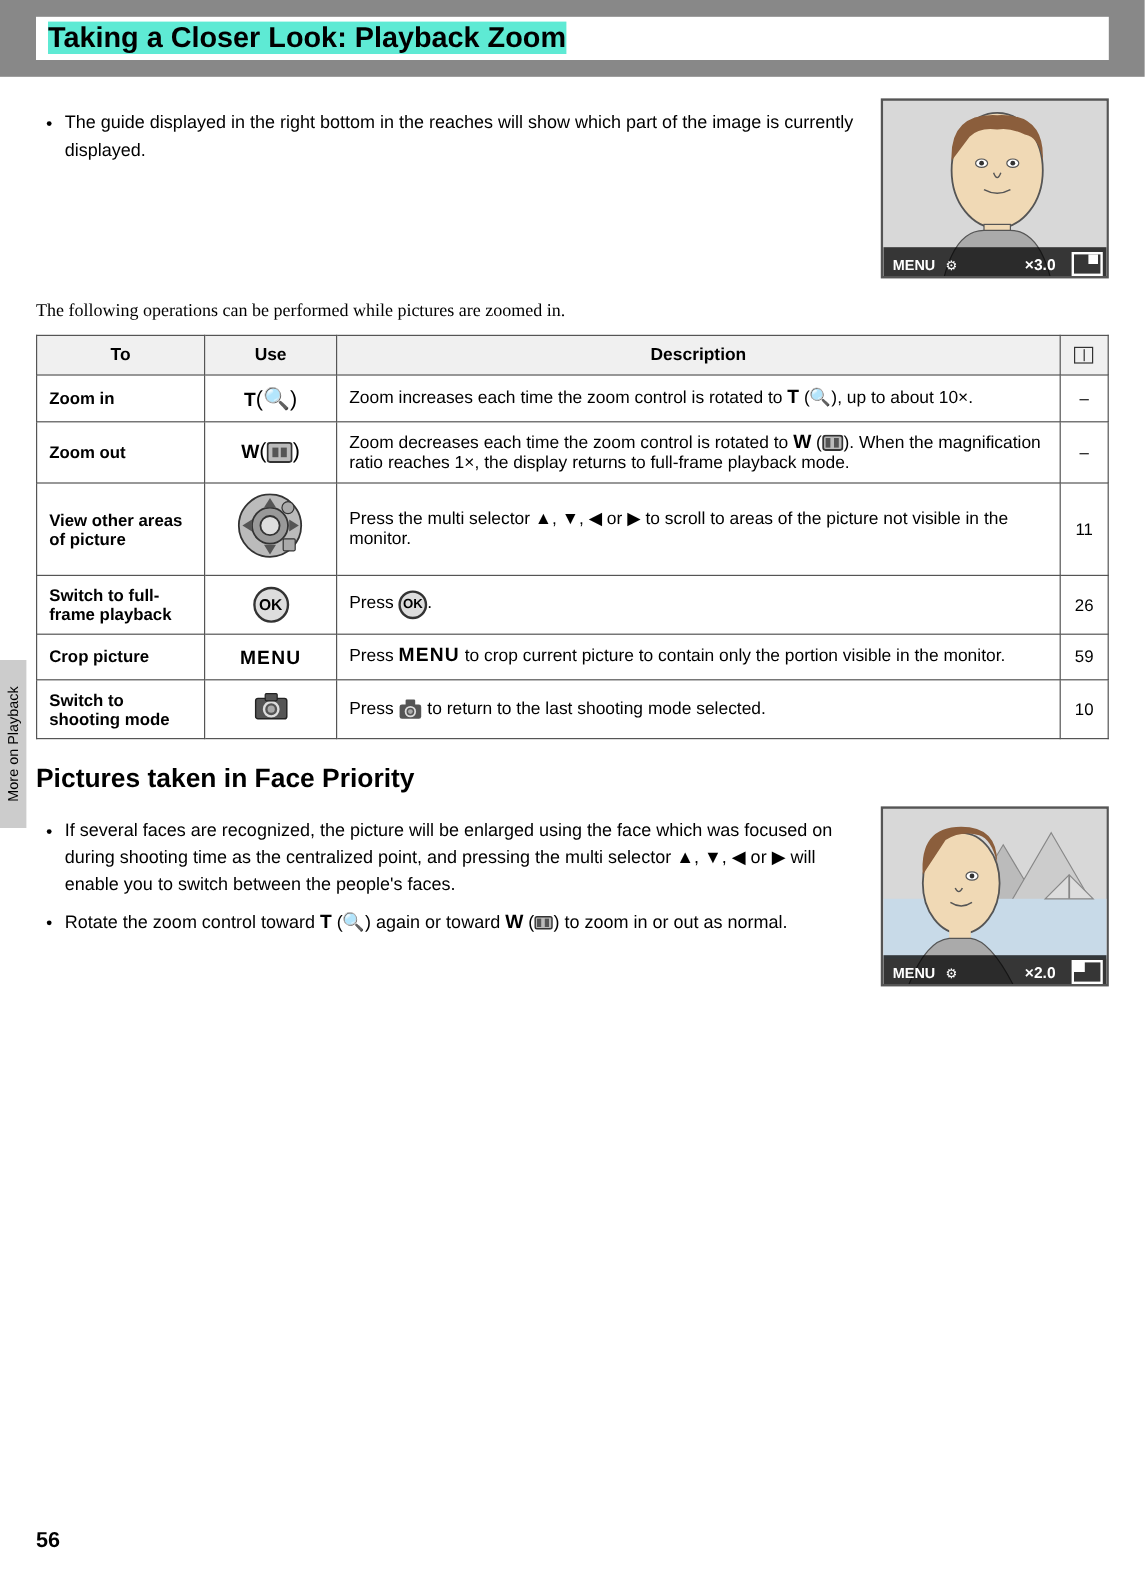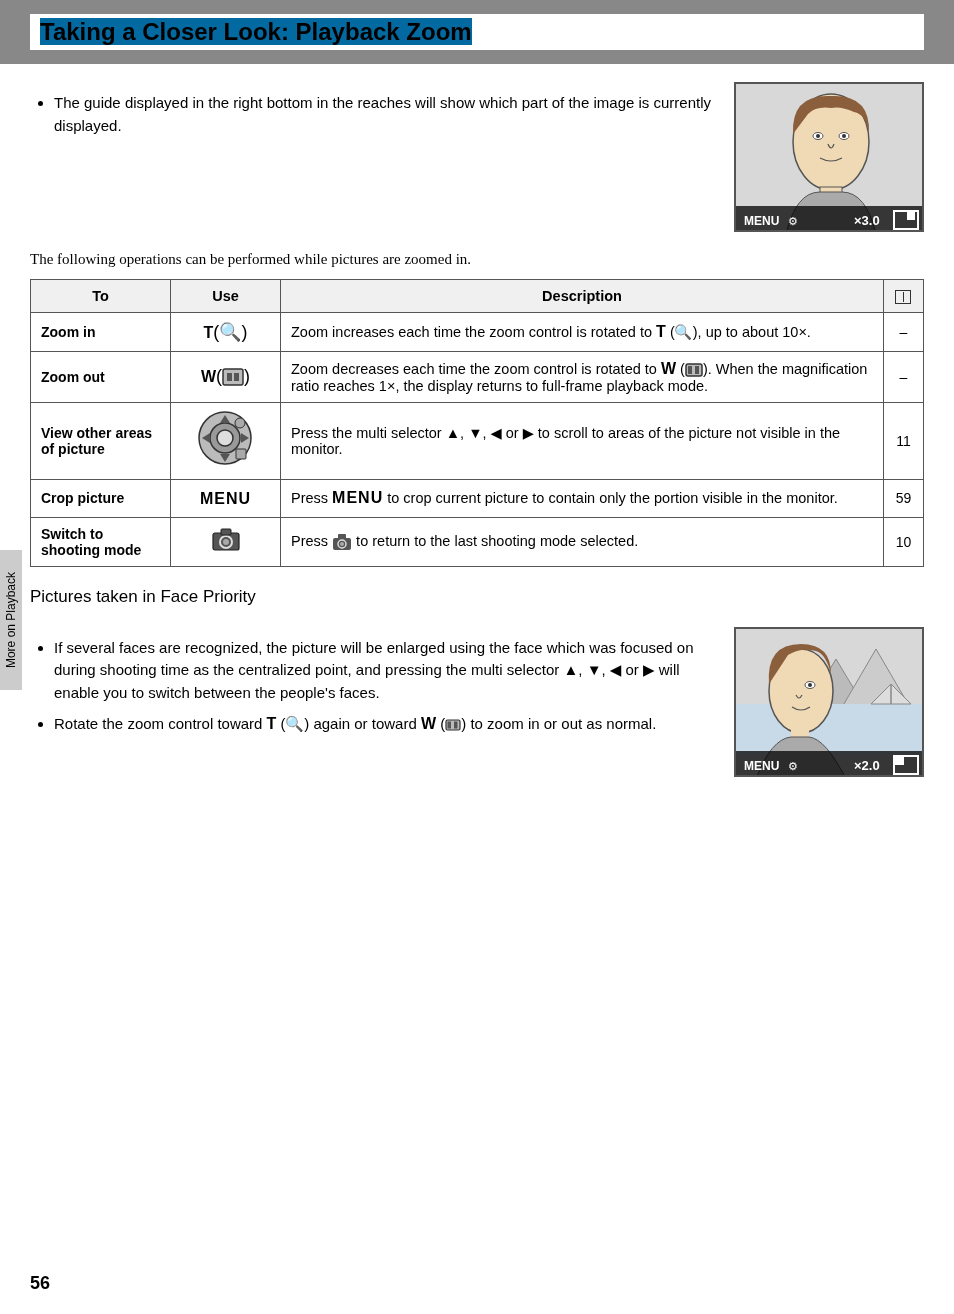--- a/index.html
+++ b/index.html
@@ -16,21 +16,21 @@
     
     .page-header {
       background: #888;
       padding: 14px 30px 14px 30px;
       margin-bottom: 18px;
     }
     .page-header h1 {
       font-size: 24px;
       font-weight: bold;
       color: #000;
-      background: #0369a1;
+      background: #5eead4;
       display: inline;
     }
     .page-header-inner {
       background: #fff;
       padding: 4px 10px;
     }
 
     
     .main-content {
       padding: 0 30px 30px 30px;
@@ -154,23 +154,23 @@
     .page-number {
       position: absolute;
       bottom: 20px;
       left: 30px;
       font-size: 18px;
       font-weight: bold;
     }
 
     
     .section-header {
-      font-size: 17px;
-      font-weight: normal;
-      margin: 18px 0 20px 0;
+      font-size: 22px;
+      font-weight: bold;
+      margin: 18px 0 10px 0;
     }
 
     
     .bottom-section {
       display: flex;
       gap: 20px;
       margin-top: 10px;
     }
     .bottom-text {
       flex: 1;
@@ -337,20 +337,30 @@
 
             <rect x="38" y="38" width="10" height="10" rx="1" fill="#aaa" stroke="#333" stroke-width="1"></rect>
           </svg>
         </td>
         <td>
           Press the multi selector ▲, ▼, ◀ or ▶ to scroll to areas of the picture not visible in the monitor.
         </td>
         <td class="ref-col">11</td>
       </tr>
 
+      <tr>
+        <td class="to-col"><strong>Switch to full-frame playback</strong></td>
+        <td class="use-col">
+          <span class="ok-icon">OK</span>
+        </td>
+        <td>
+          Press <span class="ok-icon" style="font-size:11px;width:24px;height:24px;">OK</span>.
+        </td>
+        <td class="ref-col">26</td>
+      </tr>
 
       <tr>
         <td class="to-col"><strong>Crop picture</strong></td>
         <td class="use-col">
           <span class="menu-text-bold">MENU</span>
         </td>
         <td>
           Press <span class="menu-text-bold">MENU</span> to crop current picture to contain only the portion visible in the monitor.
         </td>
         <td class="ref-col">59</td>

